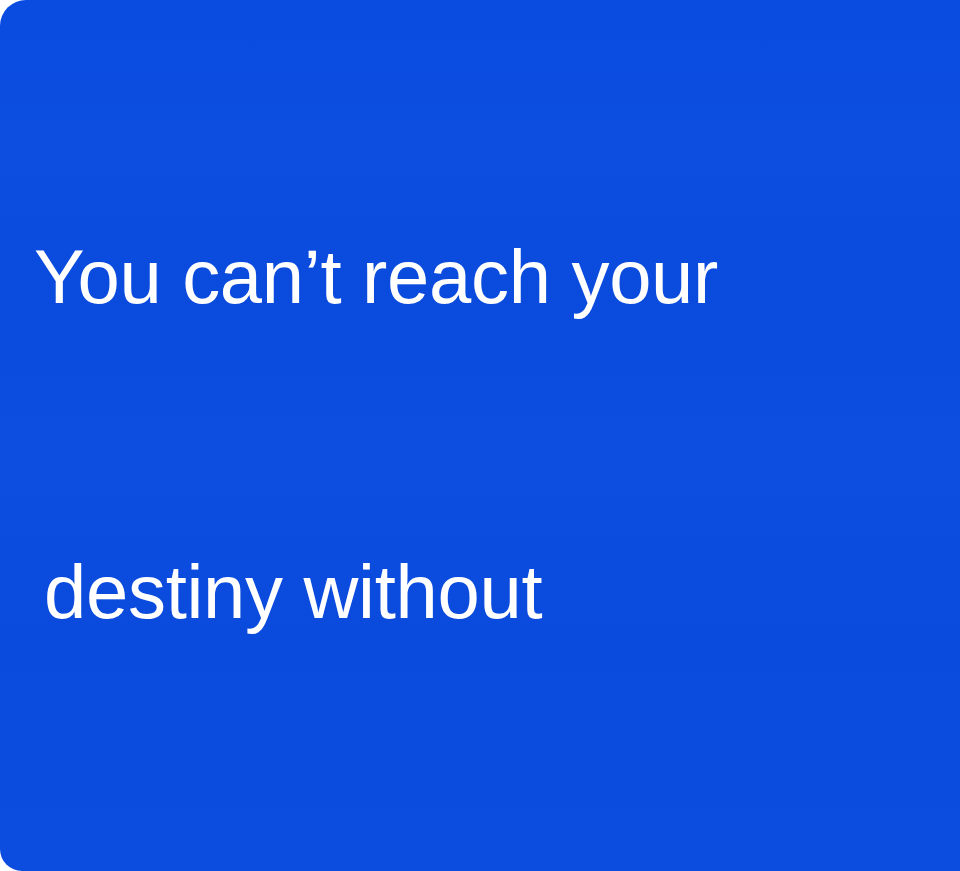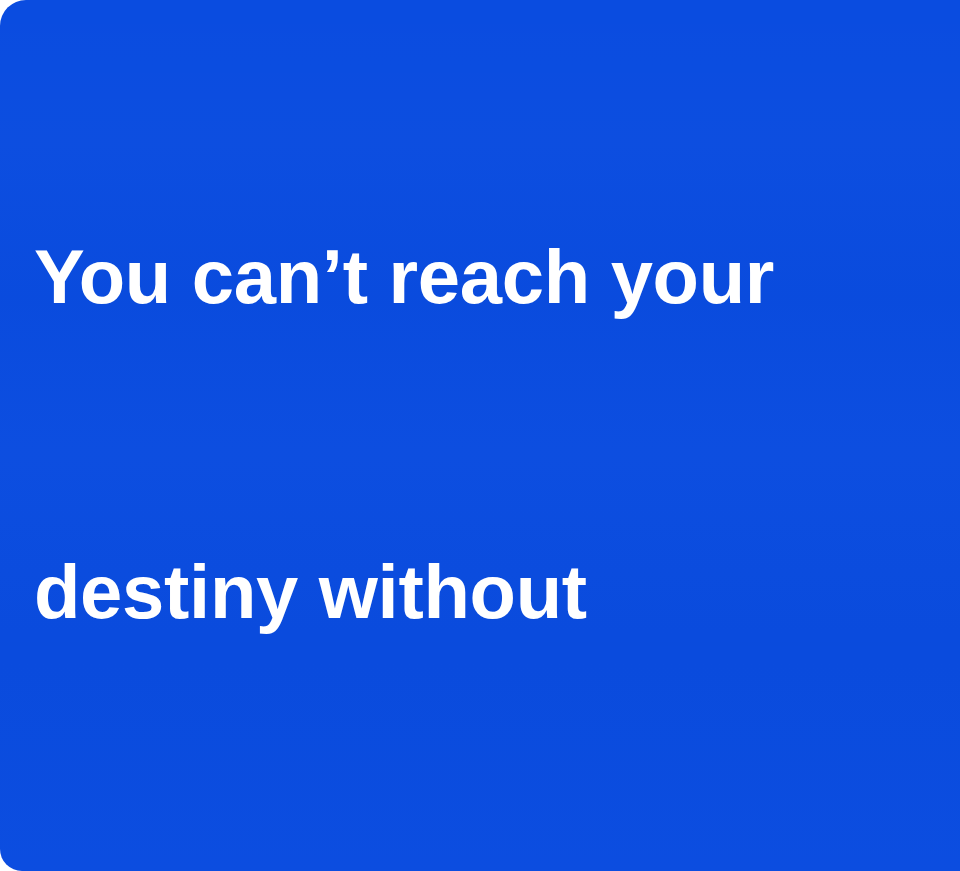--- a/index.html
+++ b/index.html
@@ -68,35 +68,34 @@
     line-height: 105px;
     letter-spacing: -0.3px;
     white-space: pre-wrap;
     word-break: normal;
   }
 
   .quote-line {
     display: block;
     height: 105px;
     white-space: nowrap;
-    font-weight: bold;
   }
 </style>
 </head>
 <body>
 
 <div id="screenshot-root" style="width: 960px; height: 871px; background: rgb(255, 255, 255);">
 
   <div id="message-bubble" style="width: 960px; height: 871px; background: rgb(10, 76, 224);">
 
     <div id="bubble-sheen"></div>
 
     <p id="quote-text" style="color: rgb(255, 255, 255); font-size: 76px; line-height: 105px;">
       <span class="quote-line" style="height: 105px;">You can’t reach your</span>
-      <span class="quote-line" style="height: 105px;">destiny without</span>
+      <span class="quote-line" style="height: 105px; margin-left: 10px;">destiny without</span>
       <span class="quote-line" style="height: 105px;">opposition, without</span>
       
       
       
       
       
     </p>
 
   </div>
 

